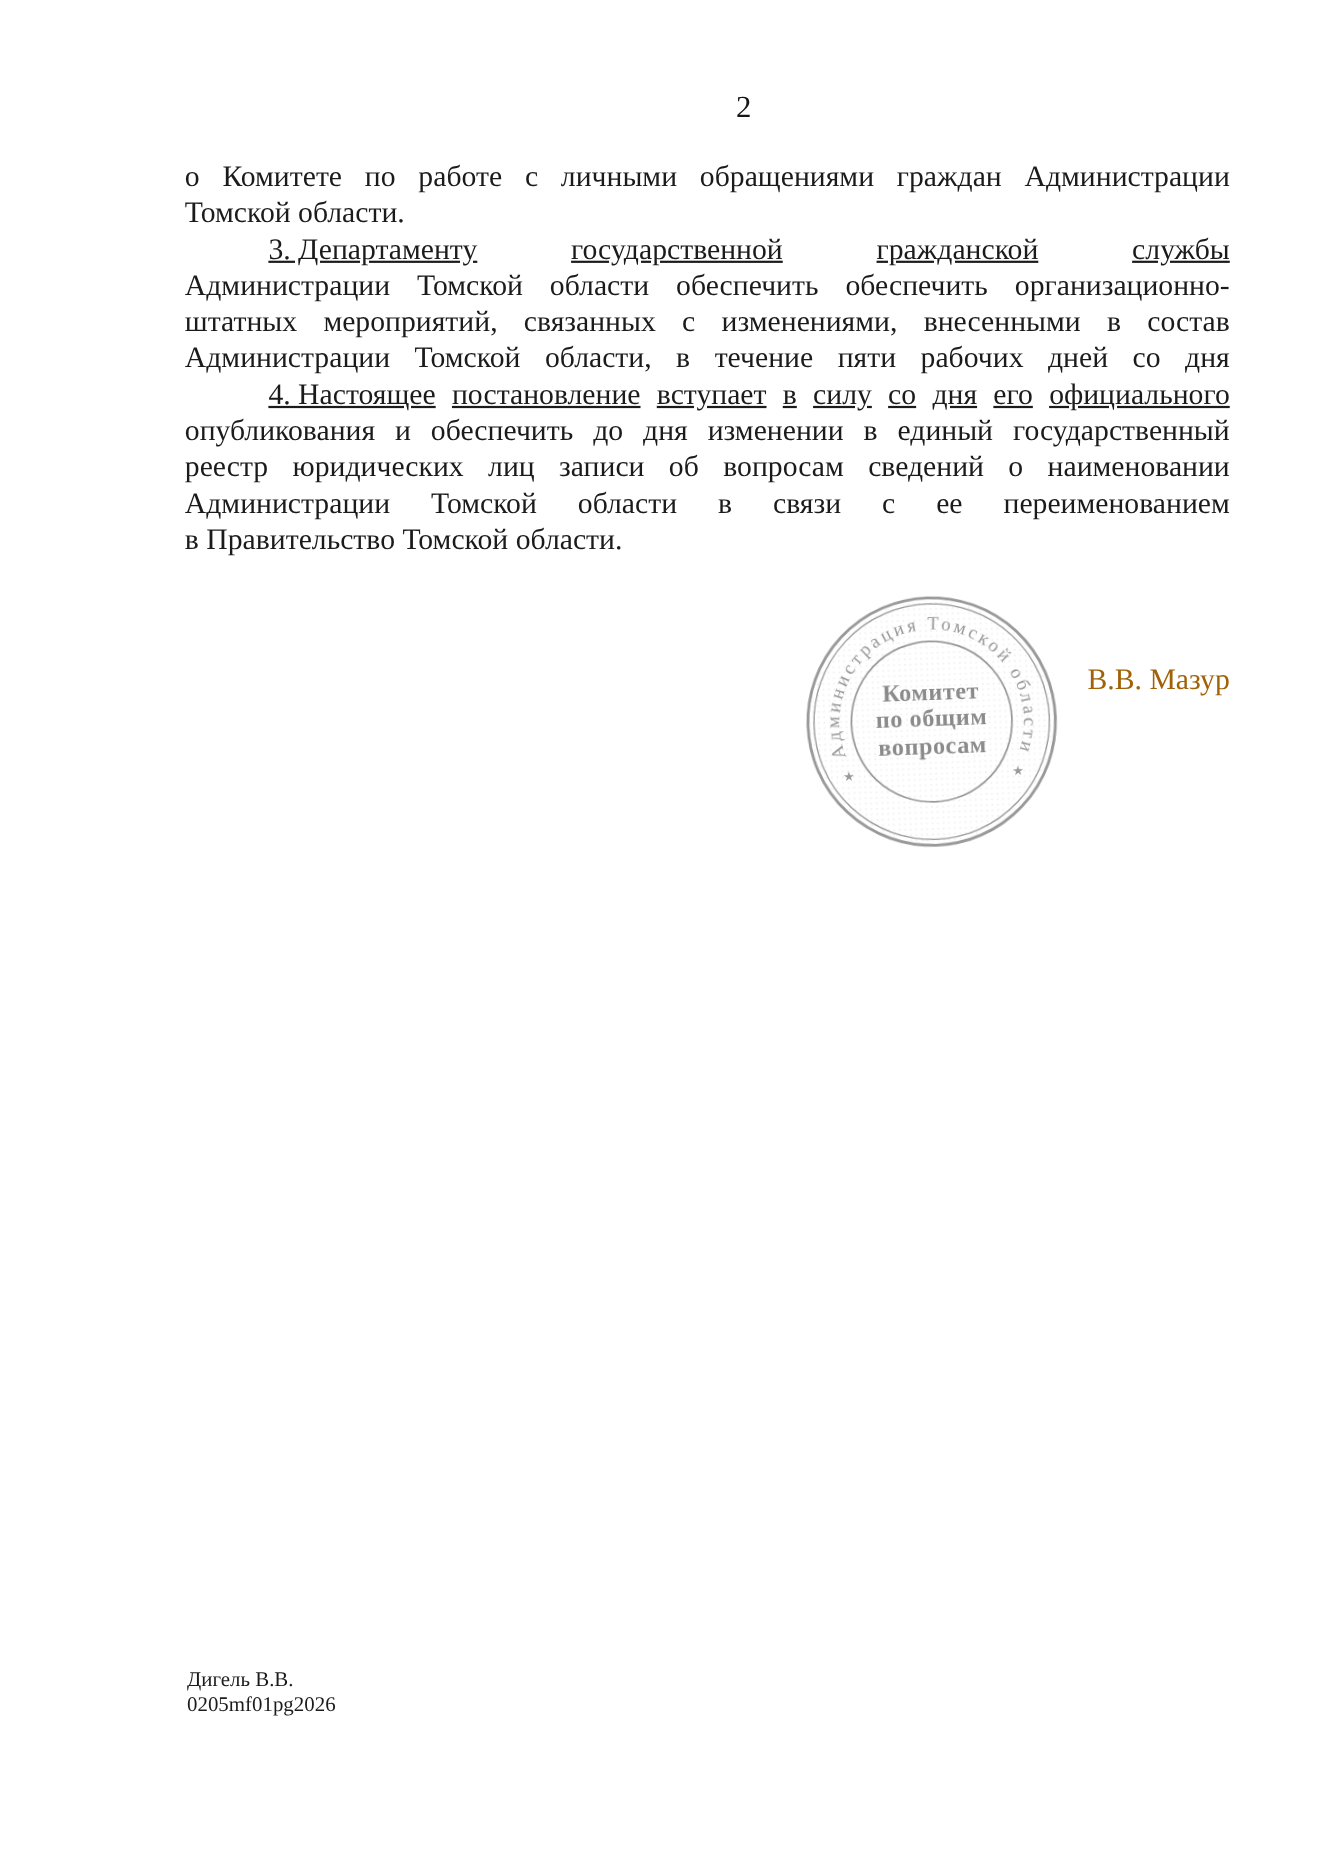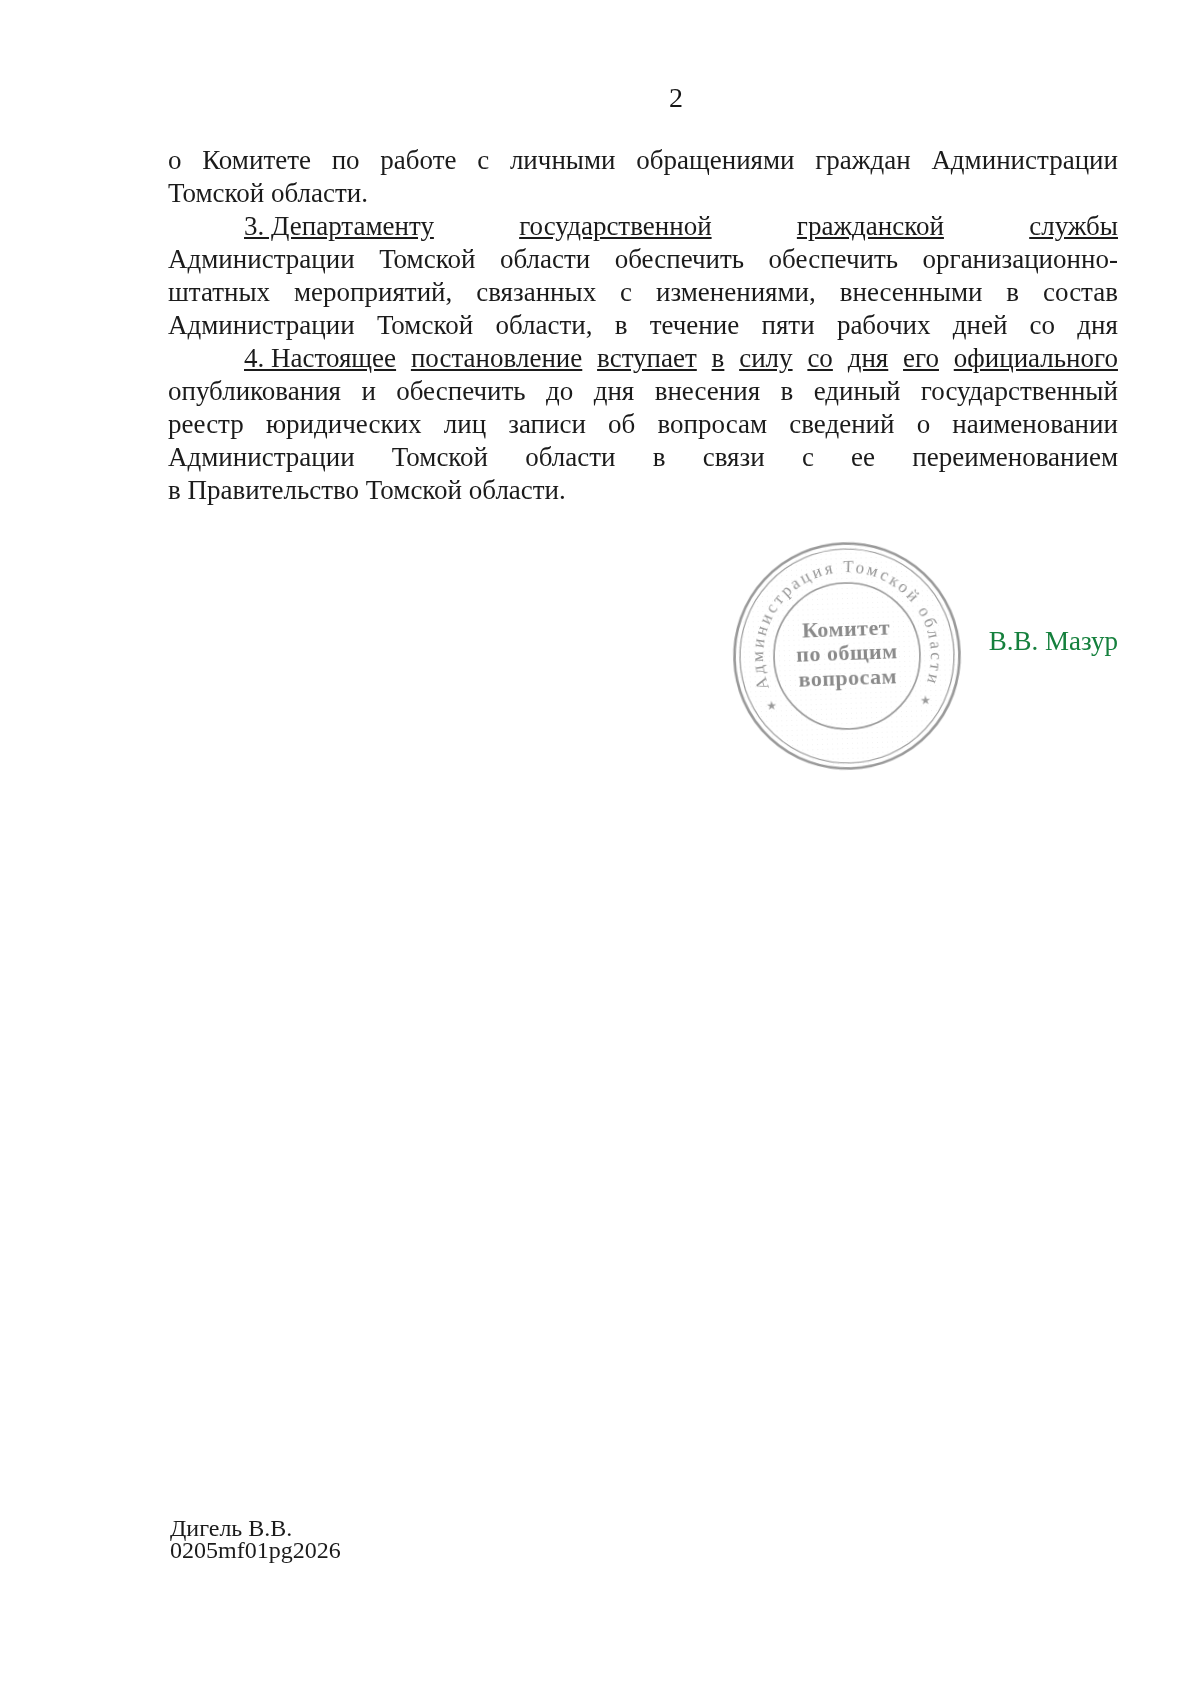--- a/index.html
+++ b/index.html
@@ -74,31 +74,31 @@
     border-radius: 50%;
     background-image: radial-gradient(#777 0.6px, transparent 0.8px);
     background-size: 5px 5px;
     opacity: 0.10;
     pointer-events: none;
   }
 
   
   .signature {
     position: absolute;
-    top: 626px; right: 82px;
+    top: 602px; right: 82px;
     font-size: 27px;
-    color: #15803d;
+    color: #a16207;
     white-space: nowrap;
   }
 
   
   .doc-footer {
     position: absolute;
     left: 170px; top: 1517px;
-    font-size: 24px;
+    font-size: 19px;
     line-height: 22px;
     color: #1b1b1b;
   }
 </style>
 </head>
 <body>
 
 <div class="sheet">
 
   <div class="page-number">2</div>
@@ -162,21 +162,21 @@
         <span>дня</span>
         <span>его</span>
         <span>официального</span>
       </div>
       <div class="line just">
         <span>опубликования</span>
         <span>и</span>
         <span>обеспечить</span>
         <span>до</span>
         <span>дня</span>
-        <span>внесения</span>
+        <span>изменении</span>
         <span>в</span>
         <span>единый</span>
         <span>государственный</span>
       </div>
       <div class="line just">
         <span>реестр</span>
         <span>юридических</span>
         <span>лиц</span>
         <span>записи</span>
         <span>об</span>

